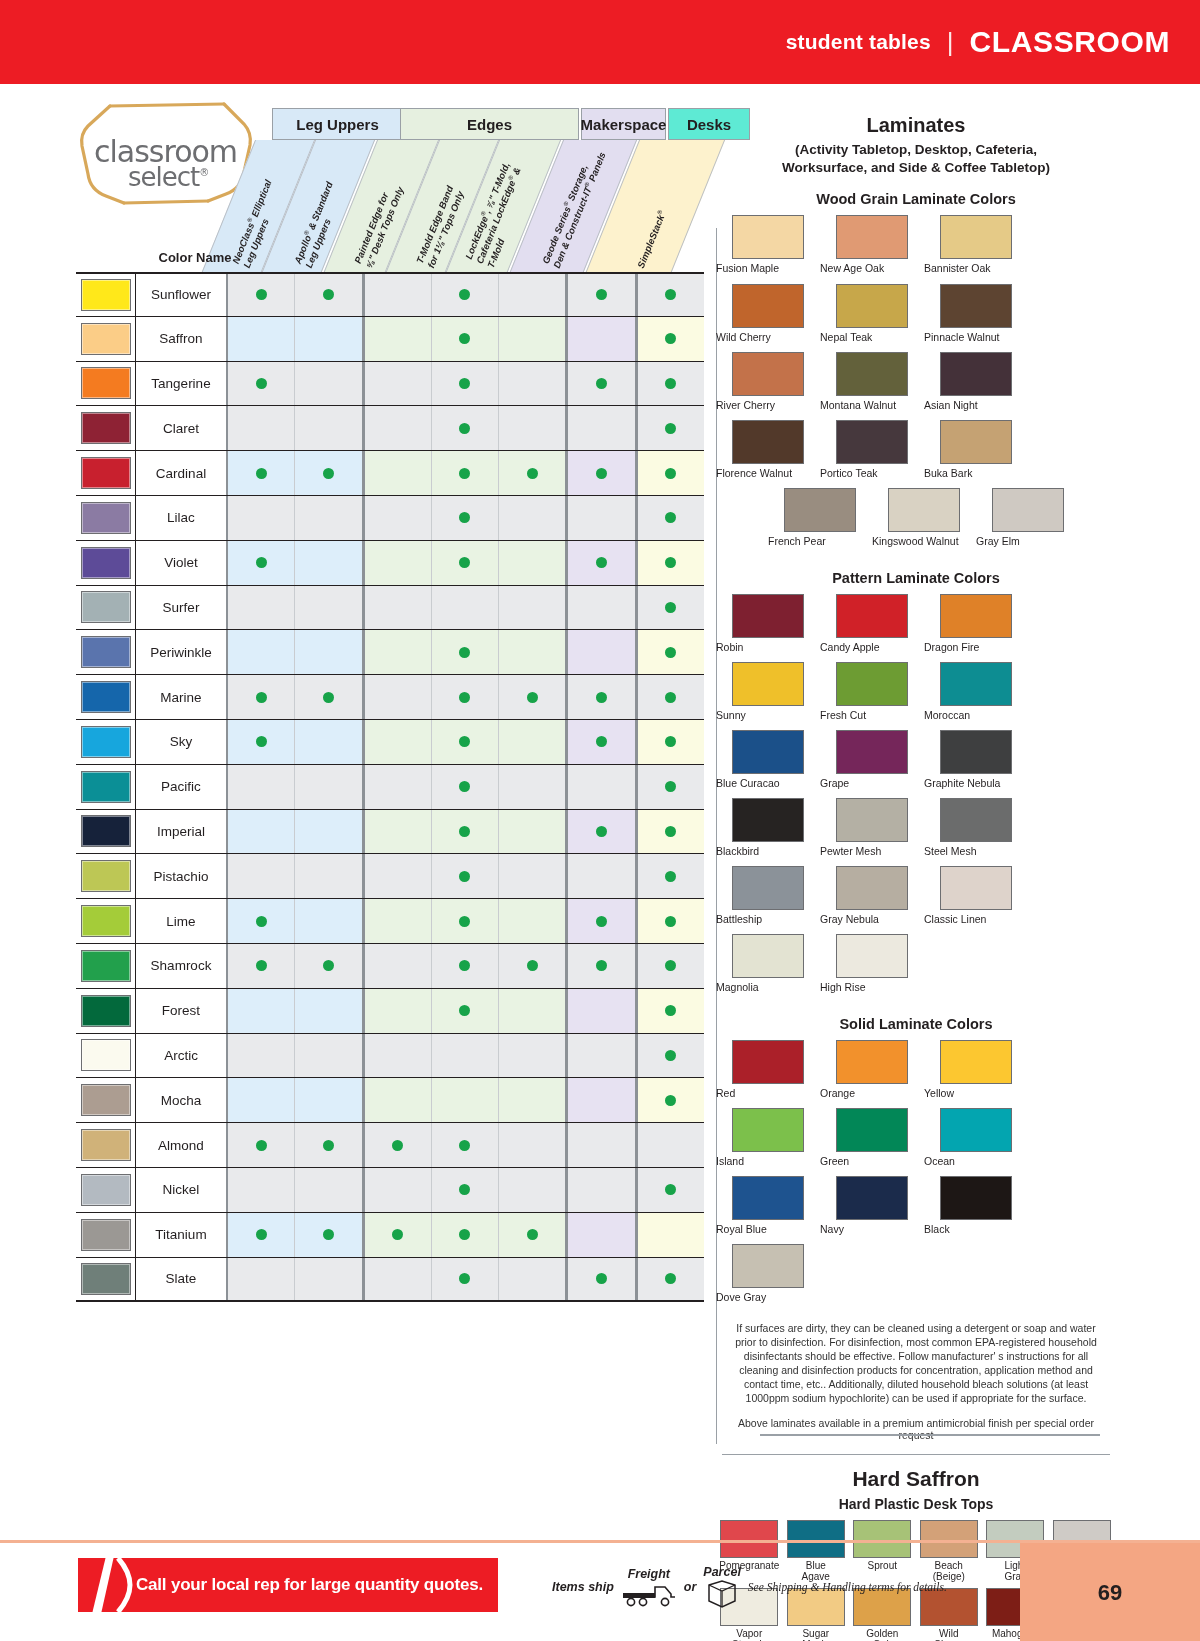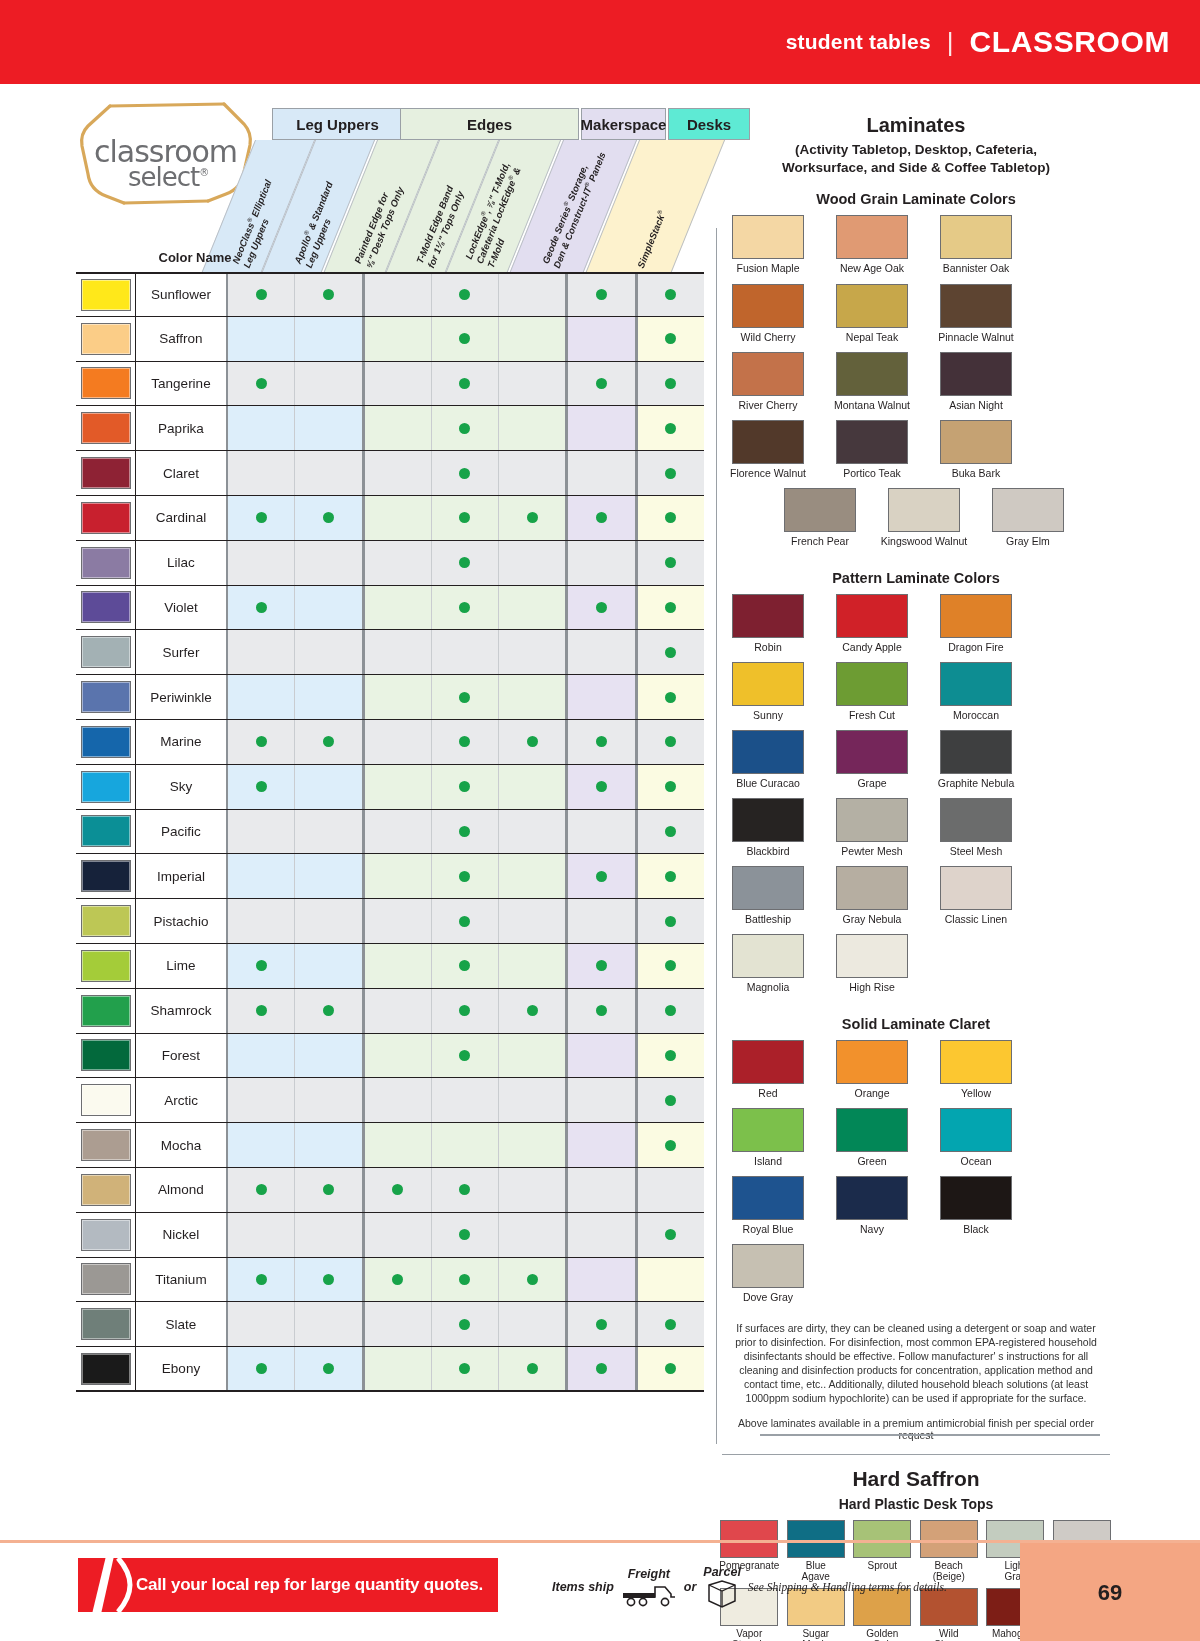--- a/index.html
+++ b/index.html
@@ -99,21 +99,21 @@
     position: absolute; left: 140px; top: 250px; width: 110px;
     text-align: center; font-size: 13px; font-weight: bold;
   }
 
   
   .right { position: absolute; left: 716px; top: 108px; width: 400px; }
   .lam-title { text-align: center; font-size: 20px; font-weight: bold; margin-top: 6px; }
   .lam-sub { text-align: center; font-size: 13.5px; font-weight: bold; line-height: 1.35; margin-top: 4px; }
   .sec-title { text-align: center; font-size: 14.5px; font-weight: bold; margin: 14px 0 8px; }
   .swatch-grid { display: flex; flex-wrap: wrap; justify-content: flex-start; }
-  .sw-item { width: 104px; margin-bottom: 9px; text-align: center; }
+  .sw-item { width: 104px; margin-bottom: 9px; text-align: left; }
   .sw-item .chip {
     width: 72px; height: 44px; margin: 0 auto 3px; border: 1px solid #6d6e71;
   }
   .sw-item .cap { font-size: 10.5px; line-height: 1.15; }
 
   .disc {
     font-size: 10.5px; line-height: 1.32; text-align: center; margin-top: 10px;
     color: #333; padding: 0 14px;
   }
   .disc2 { font-size: 10.5px; text-align: center; margin-top: 11px; color: #333; padding: 0 22px; }
@@ -265,37 +265,20 @@
         <div class="dot" style="background: rgb(23, 163, 73);"></div>
       </div>
       <div class="cell-dot g-green sep"></div>
       <div class="cell-dot g-purple sep">
         <div class="dot" style="background: rgb(23, 163, 73);"></div>
       </div>
       <div class="cell-dot g-yellow last">
         <div class="dot" style="background: rgb(23, 163, 73);"></div>
       </div>
     </div>
-    <div class="trow even">
-      <div class="cell-sw">
-        <div class="sw" style="background: rgb(226, 90, 40);"></div>
-      </div>
-      <div class="cell-name">Paprika</div>
-      <div class="cell-dot g-blue"></div>
-      <div class="cell-dot g-blue sep"></div>
-      <div class="cell-dot g-green"></div>
-      <div class="cell-dot g-green">
-        <div class="dot" style="background: rgb(23, 163, 73);"></div>
-      </div>
-      <div class="cell-dot g-green sep"></div>
-      <div class="cell-dot g-purple sep"></div>
-      <div class="cell-dot g-yellow last">
-        <div class="dot" style="background: rgb(23, 163, 73);"></div>
-      </div>
-    </div>
     <div class="trow odd">
       <div class="cell-sw">
         <div class="sw" style="background: rgb(142, 34, 52);"></div>
       </div>
       <div class="cell-name">Claret</div>
       <div class="cell-dot g-blue"></div>
       <div class="cell-dot g-blue sep"></div>
       <div class="cell-dot g-green"></div>
       <div class="cell-dot g-green">
         <div class="dot" style="background: rgb(23, 163, 73);"></div>
@@ -659,45 +642,20 @@
         <div class="sw" style="background: rgb(111, 127, 121);"></div>
       </div>
       <div class="cell-name">Slate</div>
       <div class="cell-dot g-blue"></div>
       <div class="cell-dot g-blue sep"></div>
       <div class="cell-dot g-green"></div>
       <div class="cell-dot g-green">
         <div class="dot" style="background: rgb(23, 163, 73);"></div>
       </div>
       <div class="cell-dot g-green sep"></div>
-      <div class="cell-dot g-purple sep">
-        <div class="dot" style="background: rgb(23, 163, 73);"></div>
-      </div>
-      <div class="cell-dot g-yellow last">
-        <div class="dot" style="background: rgb(23, 163, 73);"></div>
-      </div>
-    </div>
-    <div class="trow even">
-      <div class="cell-sw">
-        <div class="sw" style="background: rgb(26, 26, 26);"></div>
-      </div>
-      <div class="cell-name">Ebony</div>
-      <div class="cell-dot g-blue">
-        <div class="dot" style="background: rgb(23, 163, 73);"></div>
-      </div>
-      <div class="cell-dot g-blue sep">
-        <div class="dot" style="background: rgb(23, 163, 73);"></div>
-      </div>
-      <div class="cell-dot g-green"></div>
-      <div class="cell-dot g-green">
-        <div class="dot" style="background: rgb(23, 163, 73);"></div>
-      </div>
-      <div class="cell-dot g-green sep">
-        <div class="dot" style="background: rgb(23, 163, 73);"></div>
-      </div>
       <div class="cell-dot g-purple sep">
         <div class="dot" style="background: rgb(23, 163, 73);"></div>
       </div>
       <div class="cell-dot g-yellow last">
         <div class="dot" style="background: rgb(23, 163, 73);"></div>
       </div>
     </div>
   </div>
 
 <div class="vdiv"></div>
@@ -902,21 +860,21 @@
         </div>
       </div>
       <div class="sw-item">
         <div class="chip" style="background: rgb(236, 233, 223);"></div>
         <div class="cap">
           <div>High Rise</div>
         </div>
       </div>
     </div>
 
-  <div class="sec-title">Solid Laminate Claret</div>
+  <div class="sec-title">Solid Laminate Colors</div>
   <div class="swatch-grid" id="solid-grid">
       <div class="sw-item">
         <div class="chip" style="background: rgb(171, 32, 41);"></div>
         <div class="cap">
           <div>Red</div>
         </div>
       </div>
       <div class="sw-item">
         <div class="chip" style="background: rgb(242, 145, 44);"></div>
         <div class="cap">

